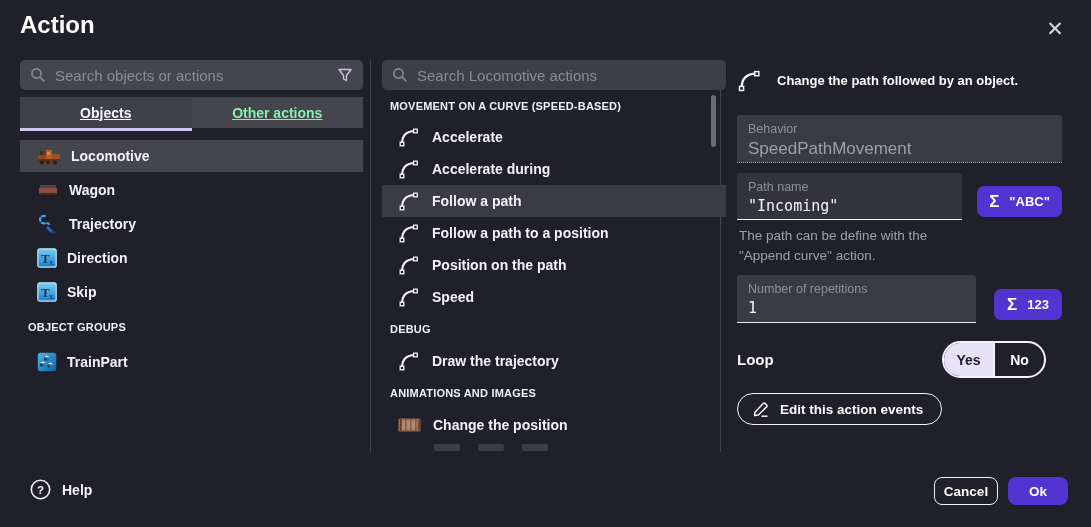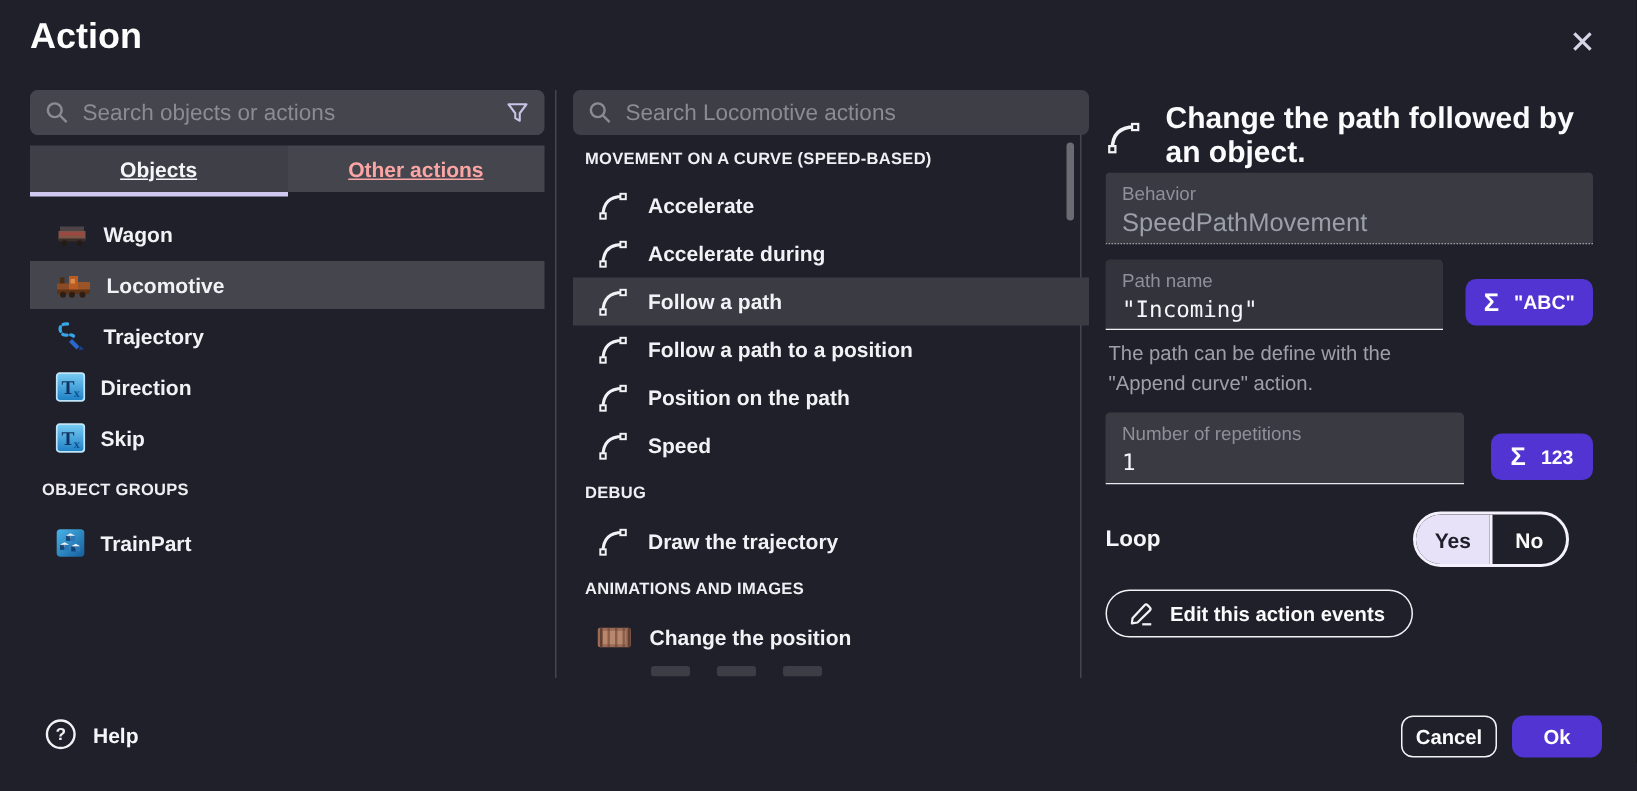--- a/index.html
+++ b/index.html
@@ -28,42 +28,42 @@
   .panel-mid .searchbox { background:#3e3e46; }
   .searchbox input { flex:1; background:transparent; border:none; outline:none;
     color:#e8e8ee; font-size:15px; font-family:"Liberation Sans", sans-serif; }
   .searchbox input::placeholder { color:#8b8b93; }
   .sicon { width:16px; height:16px; flex:0 0 auto; }
   
   .tabs { position:absolute; left:0; top:37px; width:343px; height:31px; display:flex; }
   .tab { flex:1; display:flex; align-items:center; justify-content:center;
     font-size:14px; font-weight:700; cursor:pointer; position:relative;text-decoration:underline; }
   .tab.active { background:#3f3f47; color:#f6f6fa; }
-  .tab.inactive { background:#45454d; color:#fca5a5; }
+  .tab.inactive { background:#45454d; color:#86efac; }
   .tab.active::after { content:""; position:absolute; left:0; bottom:-3px; width:100%; height:3px; background:#cfc8f0; }
   
   .obj-list { position:absolute; left:0; top:80px; width:343px; display:flex; flex-direction:column; gap:2px; }
   .obj-row { height:32px; display:flex; align-items:center; padding-left:17px; gap:10px; cursor:pointer; }
   .obj-row.selected { background:#45454d; }
   .obj-row .lbl { font-size:14px; font-weight:700; color:#f2f2f6; }
   .list-header { height:34px; display:flex; align-items:center; padding-left:8px;
     font-size:11px; font-weight:700; color:#eceef2; letter-spacing:.2px; }
   
   .mid-list { position:absolute; left:0; top:30px; width:344px; }
   .sec-header { height:31px; display:flex; align-items:center; padding-left:8px;
     font-size:11px; font-weight:700; color:#eef0f4; letter-spacing:.2px; }
   .act-row { height:32px; display:flex; align-items:center; padding-left:16px; gap:12px; cursor:pointer; }
   .act-row.selected { background:#3b3b44; }
   .act-row .lbl { font-size:14px; font-weight:700; color:#f2f2f6; }
   .clip-row { height:10px; display:flex; align-items:flex-end; padding-left:52px; gap:18px; overflow:hidden; }
   .clip-row i { display:block; width:26px; height:7px; background:#3d3d46; border-radius:2px; }
   .scroll-thumb { position:absolute; left:711px; top:95px; width:5px; height:52px; background:#6b6b73; border-radius:3px; }
   
   .desc-row { position:absolute; left:0; top:8px; display:flex; align-items:center; gap:15px; }
-  .desc-row .txt { font-size:20px; font-weight:700; color:#fbfbfd; }
+  .desc-row .txt { font-size:13px; font-weight:700; color:#fbfbfd; }
   .field { background:#3a3a42; border-radius:3px 3px 0 0; padding:7px 11px 6px; }
   .field .flabel { font-size:12.5px; color:#8f8f99; margin-bottom:3px; }
   .behavior-field { position:absolute; left:0; top:55px; width:325px; height:48px;
     border-bottom:1px dotted #9a9aa4; }
   .behavior-field .fvalue { font-size:17px; color:#9ba0a8; }
   .path-field { position:absolute; left:0; top:113px; width:225px; height:47px;
     background:#33333c; border-bottom:1px solid #f2f2f6; }
   .mono-value { font-family:"DejaVu Sans Mono", monospace; font-size:15px; color:#f6f6fa; }
   .sigma-btn { position:absolute; background:#5134d1; border-radius:7px; display:flex;
     align-items:center; justify-content:center; gap:10px; cursor:pointer; color:#fff; }
@@ -121,44 +121,44 @@
           <path d="M2 2.5 H14 L9.5 8.5 V13.5 L6.5 11.8 V8.5 Z" fill="none" stroke="#c9c3e6" stroke-width="1.4" stroke-linejoin="round"></path>
         </svg>
     </div>
 
     <div class="tabs">
       <div class="tab active">Objects</div>
       <div class="tab inactive">Other actions</div>
     </div>
 
     <div class="obj-list">
-      <div class="obj-row">
-        <svg class="icon" width="22" height="16" viewBox="0 0 22 16">
-          <rect x="3" y="3" width="16" height="4" fill="#4e4346"></rect>
-            <rect x="2" y="6" width="18" height="6" fill="#7d5648"></rect>
-          <rect x="3" y="7" width="16" height="2" fill="#a1453f"></rect>
-            <rect x="2" y="11" width="18" height="2" fill="#3a2c28"></rect>
-          <circle cx="6" cy="14" r="1.8" fill="#241a16"></circle>
-            <circle cx="16" cy="14" r="1.8" fill="#241a16"></circle>
-        </svg>
-        <span class="lbl">Wagon</span>
-      </div>
       <div class="obj-row selected">
         <svg class="icon" width="24" height="17" viewBox="0 0 24 17">
           <rect x="3" y="3" width="3" height="5" fill="#4a2c14"></rect>
             <rect x="1" y="7" width="8" height="5" fill="#8a4a24"></rect>
           <rect x="9" y="2" width="6" height="10" fill="#b85c24"></rect>
             <rect x="10" y="4" width="3" height="3" fill="#dd8a48"></rect>
           <rect x="15" y="6" width="8" height="6" fill="#9a5426"></rect>
             <rect x="1" y="11" width="22" height="3" fill="#5c3317"></rect>
           <circle cx="5" cy="14.5" r="2" fill="#2e1d10"></circle>
             <circle cx="11" cy="14.5" r="2" fill="#2e1d10"></circle>
             <circle cx="18" cy="14.5" r="2" fill="#2e1d10"></circle>
         </svg>
         <span class="lbl">Locomotive</span>
+      </div>
+      <div class="obj-row">
+        <svg class="icon" width="22" height="16" viewBox="0 0 22 16">
+          <rect x="3" y="3" width="16" height="4" fill="#4e4346"></rect>
+            <rect x="2" y="6" width="18" height="6" fill="#7d5648"></rect>
+          <rect x="3" y="7" width="16" height="2" fill="#a1453f"></rect>
+            <rect x="2" y="11" width="18" height="2" fill="#3a2c28"></rect>
+          <circle cx="6" cy="14" r="1.8" fill="#241a16"></circle>
+            <circle cx="16" cy="14" r="1.8" fill="#241a16"></circle>
+        </svg>
+        <span class="lbl">Wagon</span>
       </div>
       <div class="obj-row">
         <svg class="icon" width="22" height="22" viewBox="0 0 22 22">
           <path d="M8 3 C3 2.5 2 6 4 9 C6 12 10 9 12 11" fill="none" stroke="#35a7e8" stroke-width="2.2" stroke-dasharray="3 2.4" stroke-linecap="round"></path>
           <polygon points="11,13 16,18 14,20 9,15" fill="#2b66c9"></polygon>
           <polygon points="16.5,17.5 19,20 15.5,20.5" fill="#1b3f85"></polygon>
         </svg>
         <span class="lbl">Trajectory</span>
       </div>
       <div class="obj-row">

